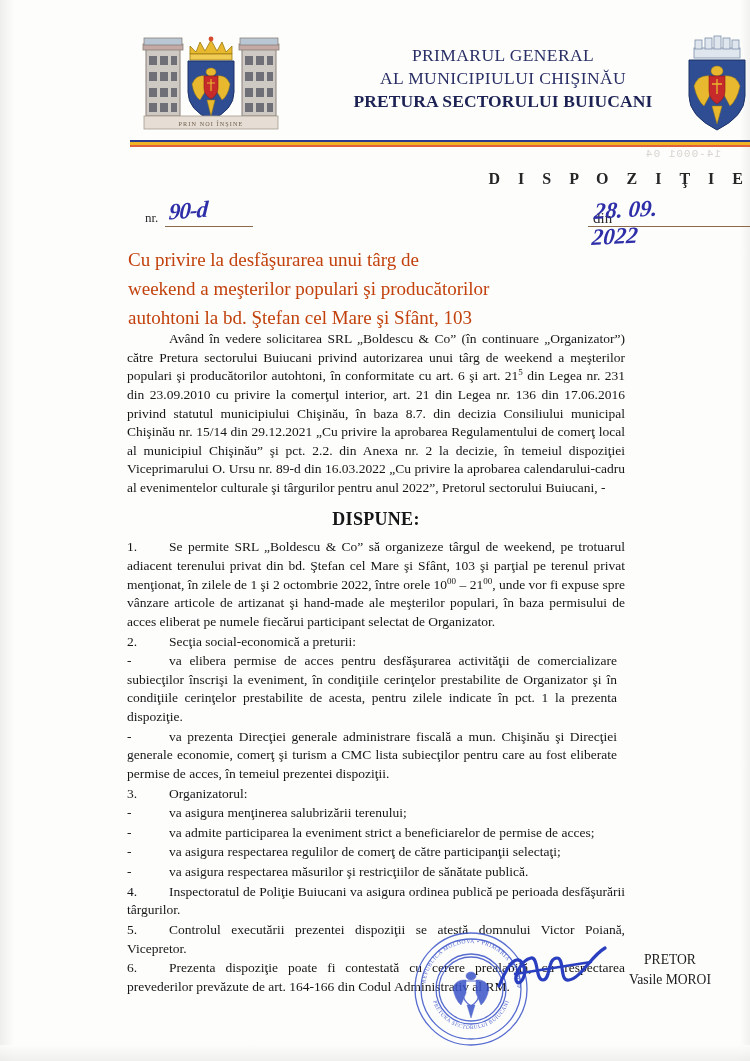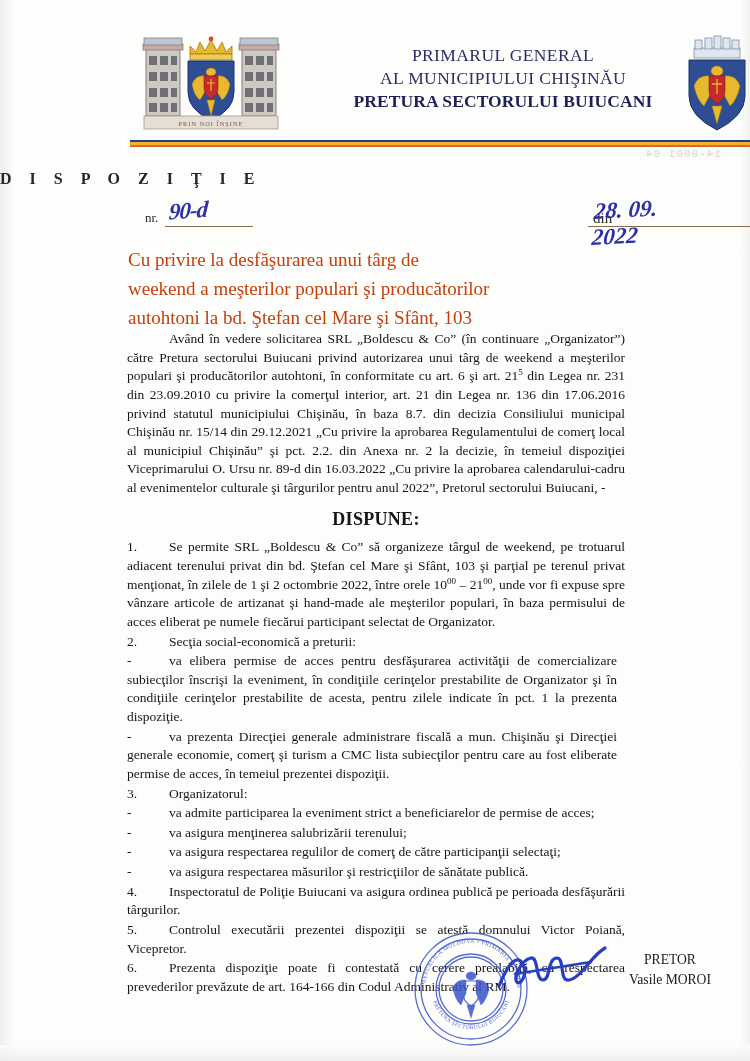--- a/index.html
+++ b/index.html
@@ -31,21 +31,21 @@
   .h-line1,.h-line2{font-size:17.5px;letter-spacing:.4px;color:#2a2f66;line-height:1.32;}
   .h-line3{font-size:17.5px;font-weight:bold;letter-spacing:.1px;color:#1d2254;line-height:1.32;}
   .tricolor{position:absolute;left:130px;top:140px;width:620px;height:7px;}
   .tri-b{position:absolute;left:0;top:0;width:100%;height:2px;background:#2a3a8f;}
   .tri-y{position:absolute;left:0;top:2px;width:100%;height:2.5px;background:#f0b323;}
   .tri-r{position:absolute;left:0;top:4.5px;width:100%;height:2.5px;background:#e0623c;}
   .ghost-code{position:absolute;left:645px;top:148px;font-size:11px;color:#d8d4cf;
      letter-spacing:1px;font-family:"Liberation Mono",monospace;transform:scaleX(-1);}
 
   
-  .doc-title{position:absolute;left:0;top:170px;width:750px;text-align:left;
+  .doc-title{position:absolute;left:0;top:170px;width:750px;text-align:right;
      font-size:16px;font-weight:bold;letter-spacing:7px;color:#262626;}
 
   .nr-row{position:absolute;left:145px;top:200px;width:560px;height:30px;}
   .nr-label{position:absolute;left:0;top:10px;font-size:13px;color:#2b2b2b;}
   .nr-value{position:absolute;left:24px;top:-2px;font-family:"Liberation Serif",serif;
      font-size:23px;color:#2e2fa8;font-style:italic;font-weight:bold;
      transform:rotate(-4deg) skewX(-8deg);letter-spacing:-1px;}
   .nr-rule{position:absolute;left:20px;top:26px;width:88px;height:1.4px;background:#8a6a4a;}
   .din-label{position:absolute;left:420px;top:10px;font-size:15px;color:#2b2b2b;margin-left:28px;}
   .din-value{position:absolute;left:448px;top:-4px;font-size:23px;color:#2e2fa8;
@@ -202,22 +202,22 @@
 
   <div class="body-block">
     <p class="para indent">Având în vedere solicitarea SRL „Boldescu &amp; Co” (în continuare „Organizator”) către Pretura sectorului Buiucani privind autorizarea unui târg de weekend a meşterilor populari şi producătorilor autohtoni,  în conformitate cu art. 6 şi art. 21<sup>5</sup> din Legea nr. 231 din 23.09.2010 cu privire la comerţul interior, art. 21 din Legea nr. 136 din 17.06.2016 privind statutul municipiului Chişinău, în baza 8.7. din decizia Consiliului municipal Chişinău nr. 15/14 din 29.12.2021 „Cu privire la aprobarea Regulamentului de comerţ local al municipiul Chişinău” şi pct. 2.2. din Anexa nr. 2 la decizie, în temeiul dispoziţiei Viceprimarului O. Ursu nr. 89-d din 16.03.2022 „Cu privire la aprobarea calendarului-cadru al evenimentelor culturale şi târgurilor pentru anul 2022”, Pretorul sectorului Buiucani, -</p>
     <div class="dispune">DISPUNE:</div>
     <div id="items-host">
         <p class="num-item"><span class="marker">1.</span><span>Se permite SRL „Boldescu &amp; Co” să organizeze târgul de weekend, pe trotuarul adiacent terenului privat din bd. Ştefan cel Mare şi Sfânt, 103 şi parţial pe terenul privat menţionat, în zilele de 1 şi 2 octombrie 2022, între orele 10<sup>00</sup> – 21<sup>00</sup>, unde vor fi expuse spre vânzare articole de artizanat şi hand-made ale meşterilor populari, în baza permisului de acces eliberat pe numele fiecărui participant selectat de Organizator.</span></p>
         <p class="num-item"><span class="marker">2.</span><span>Secţia social-economică a preturii:</span></p>
         <p class="bullet-item"><span class="marker">-</span><span>va elibera permise de acces pentru desfăşurarea activităţii de comercializare subiecţilor înscrişi la eveniment, în condiţiile cerinţelor prestabilite de Organizator şi în condiţiile cerinţelor prestabilite de acesta, pentru zilele indicate în pct. 1 la prezenta dispoziţie.</span></p>
         <p class="bullet-item"><span class="marker">-</span><span>va prezenta Direcţiei generale administrare fiscală a mun. Chişinău şi Direcţiei generale economie, comerţ şi turism a CMC lista subiecţilor pentru care au fost eliberate permise de acces, în temeiul prezentei dispoziţii.</span></p>
         <p class="num-item"><span class="marker">3.</span><span>Organizatorul:</span></p>
+        <p class="bullet-item"><span class="marker">-</span><span>va asigura menţinerea salubrizării terenului;</span></p>
         <p class="bullet-item"><span class="marker">-</span><span>va admite participarea la eveniment strict a beneficiarelor de permise de acces;</span></p>
-        <p class="bullet-item"><span class="marker">-</span><span>va asigura menţinerea salubrizării terenului;</span></p>
         <p class="bullet-item"><span class="marker">-</span><span>va asigura respectarea regulilor de comerţ de către participanţii selectaţi;</span></p>
         <p class="bullet-item"><span class="marker">-</span><span>va asigura respectarea măsurilor şi restricţiilor de sănătate publică.</span></p>
         <p class="num-item"><span class="marker">4.</span><span>Inspectoratul de Poliţie Buiucani va asigura ordinea publică pe perioada desfăşurării târgurilor.</span></p>
         <p class="num-item"><span class="marker">5.</span><span>Controlul executării prezentei dispoziţii se atestă domnului Victor Poiană, Vicepretor.</span></p>
         <p class="num-item"><span class="marker">6.</span><span>Prezenta dispoziţie poate fi contestată cu cerere prealabilă, cu respectarea prevederilor prevăzute de art. 164-166 din Codul Administrativ al RM.</span></p>
       </div>
   </div>
 
   <svg class="seal" viewBox="0 0 118 118">
     <g fill="none" stroke="#3a53c8" stroke-width="1.3" opacity="0.85">

